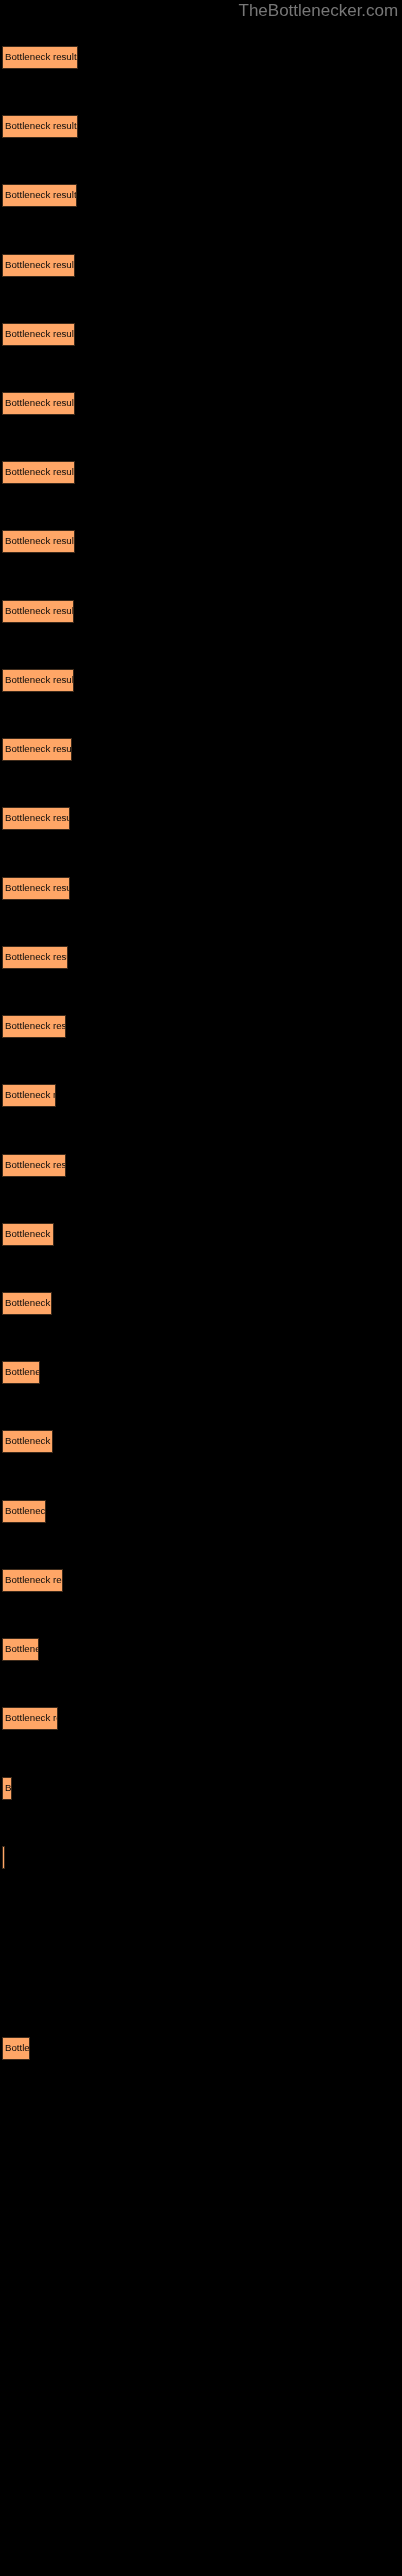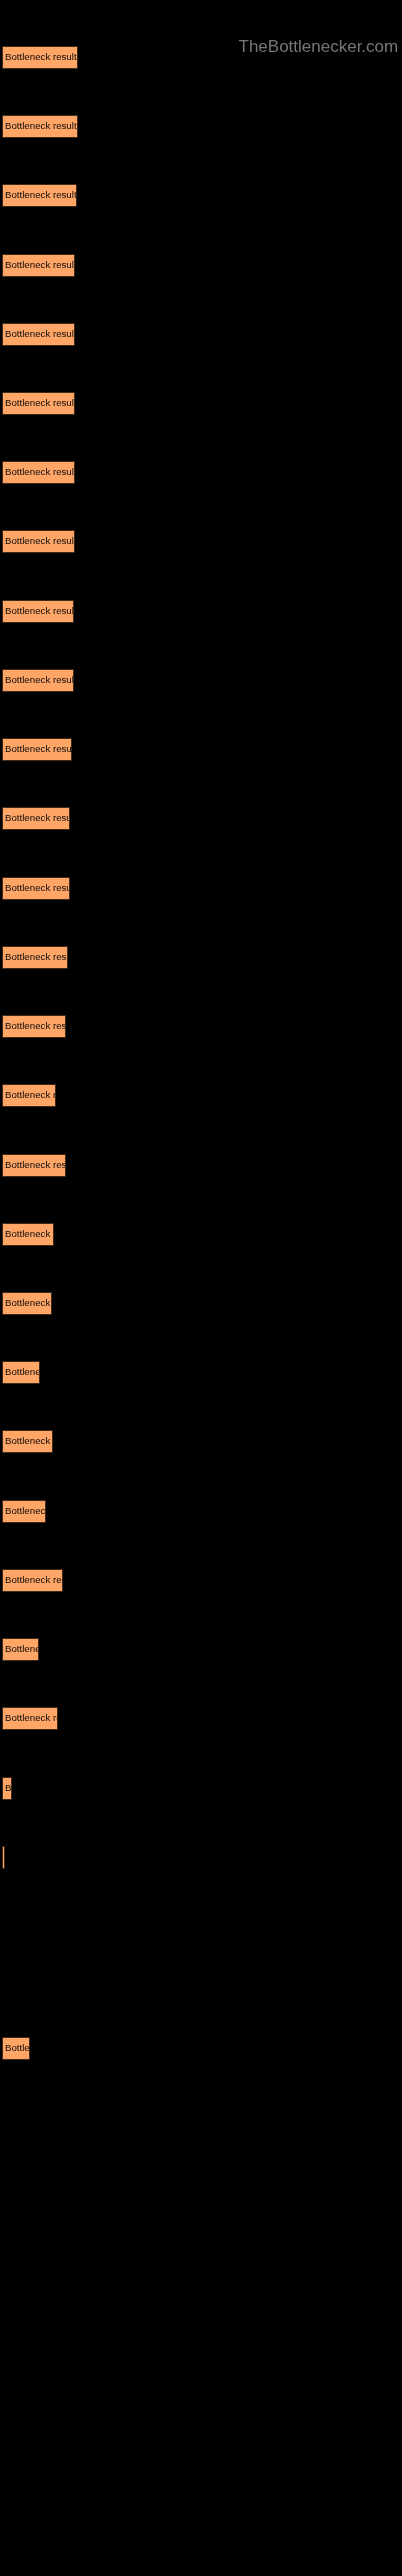--- a/index.html
+++ b/index.html
@@ -23,21 +23,20 @@
   .site-title {
     position: absolute;
     top: 0px;
     right: 4.8px;
     font-family: "Liberation Sans", sans-serif;
     font-size: 17px;
     line-height: 21px;
     color: #777777;
     letter-spacing: 0px;
     white-space: nowrap;
-    margin-top: 36px;
   }
   .chart-area {
     position: absolute;
     left: 0px;
     top: 0px;
     width: 403px;
     height: 2576px;
     border-radius: 13px;
   }
   .bar-row {

